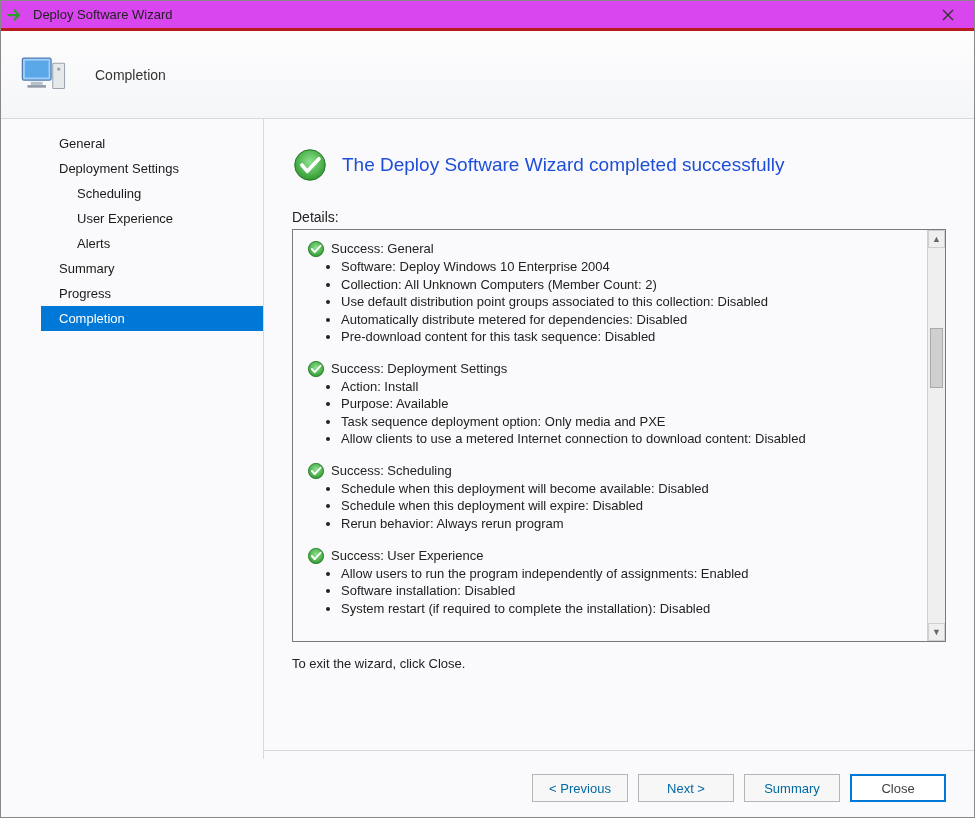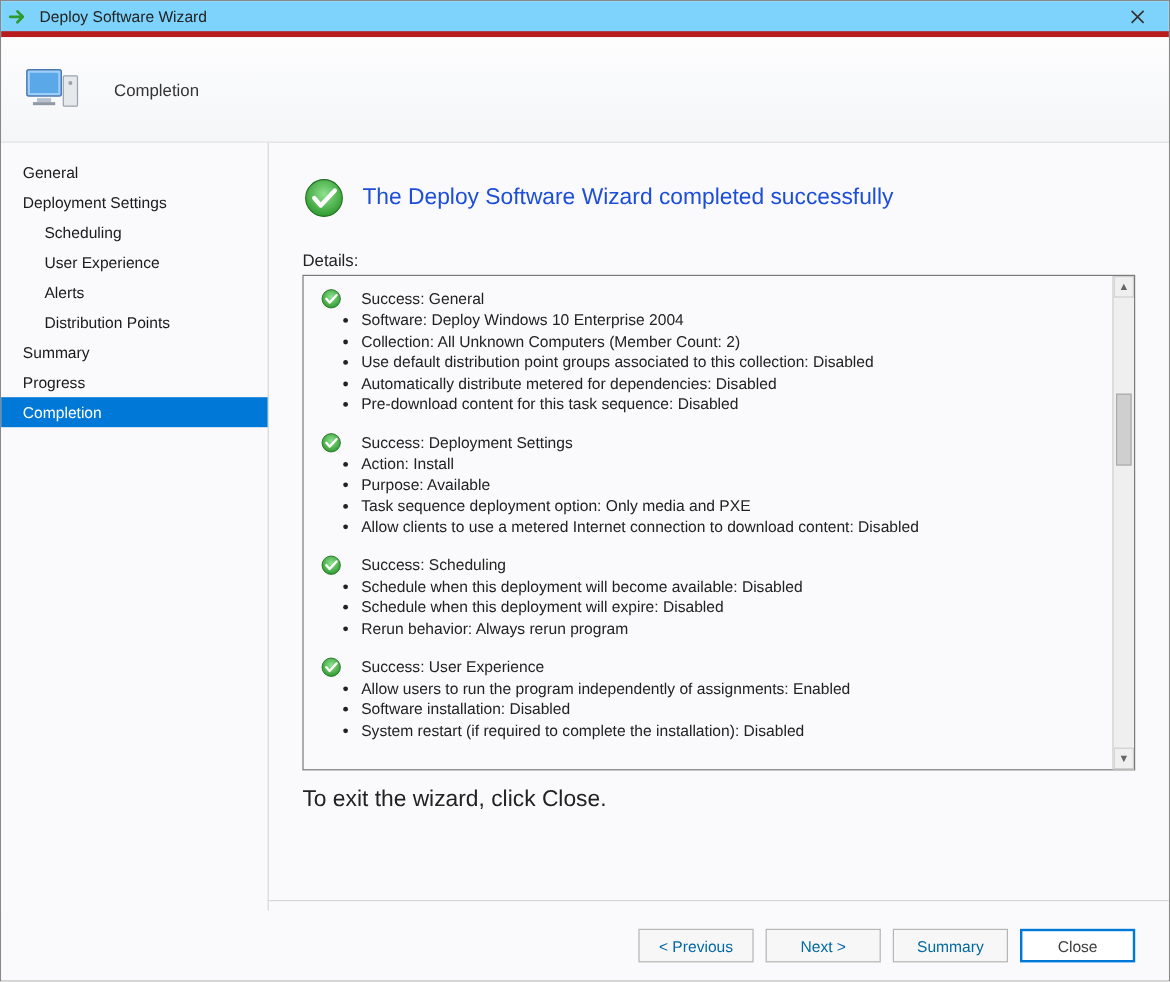--- a/index.html
+++ b/index.html
@@ -12,22 +12,22 @@
   .window {
     width: 975px; height: 818px;
     background: #fff;
     border: 1px solid #888;
     display: flex; flex-direction: column;
     position: relative;
   }
   .titlebar {
     height: 30px; display: flex; align-items: center;
     padding: 0 6px;
-    background: #7dd3fc;
-    border-bottom: 5px solid #b91c1c;
+    background: #d946ef;
+    border-bottom: 3px solid #b91c1c;
   }
   .titlebar .title-icon { width: 18px; height: 18px; margin-right: 8px; display:flex; align-items:center; justify-content:center;}
   .titlebar .title-text { flex: 1; font-size: 13px; }
   .titlebar .close-btn {
     width: 40px; height: 28px; display:flex; align-items:center; justify-content:center;
     cursor: pointer;
   }
   .header {
     height: 88px; display: flex; align-items: center;
     padding: 0 18px;
@@ -37,20 +37,21 @@
   .header .header-icon { width: 54px; height: 54px; margin-right: 22px; }
   .header .header-title { font-size: 14px; color: #333; }
   .body {
     flex: 1; display: flex; min-height: 0;
     background: #fafafc;
   }
   .sidebar {
     width: 223px; border-right: 1px solid #d8d8d8;
     padding: 12px 0 0 0;
     background: #fafafc;
+    margin-left: 40px;
   }
   .sidebar .nav-item {
     padding: 5px 8px 5px 18px;
     font-size: 13px; color: #1a1a1a;
     cursor: pointer;
     white-space: nowrap;
   }
   .sidebar .nav-item.sub { padding-left: 36px; }
   .sidebar .nav-item.selected {
     background: #0078d7; color: #fff;
@@ -70,40 +71,40 @@
     flex: 0 0 378px;
     position: relative;
     display: flex;
   }
   .details-scroll {
     flex:1; overflow: hidden;
     padding: 10px 8px 10px 14px;
     font-size: 13px; line-height: 1.35;
   }
   .details-group { margin-bottom: 14px; }
-  .details-group .group-head { display:flex; align-items:center; gap:16px; margin-bottom:0px;}
+  .details-group .group-head { display:flex; align-items:center; gap:6px; margin-bottom:0px;}
   .details-group .group-head .small-check { width:18px; height:18px; flex-shrink:0;}
   .details-group ul { margin: 0 0 0 34px; padding: 0; }
   .details-group li { margin: 0; padding: 0; }
   .scrollbar {
     width: 18px; background: #efefef;
     border-left: 1px solid #cfcfcf;
     position: relative;
   }
   .scrollbar .sb-btn {
     height: 18px; width:100%; display:flex; align-items:center; justify-content:center;
     background:#efefef; border:1px solid #cfcfcf; font-size:9px; color:#666;
   }
   .scrollbar .sb-track { position:absolute; top:18px; bottom:18px; left:0; right:0;}
   .scrollbar .sb-thumb {
     position:absolute; left:2px; right:2px; top:80px; height:60px;
     background:#cfcfcf; border:1px solid #aaa;
   }
   .scrollbar .sb-bottom { position:absolute; bottom:0; }
-  .exit-note { margin-top: 14px; font-size:19px; }
+  .exit-note { margin-top: 14px; font-size:13px; }
   .footer-sep { height:1px; background:#d8d8d8; margin: 20px -28px 0 -28px;}
   .footer {
     height: 58px;
     display:flex; align-items:center; justify-content:flex-end;
     padding: 0 28px; gap: 10px;
     background:#fafafc;
   }
   .btn {
     min-width: 96px; height: 28px;
     border: 1px solid #b5b5b5;
@@ -149,21 +150,20 @@
   </div>
 
   <div class="body">
 
     <div class="sidebar" id="sidebar">
         <div class="nav-item">General</div>
         <div class="nav-item">Deployment Settings</div>
         <div class="nav-item sub">Scheduling</div>
         <div class="nav-item sub">User Experience</div>
         <div class="nav-item sub">Alerts</div>
-        <div class="nav-item sub">Distribution Points</div>
         <div class="nav-item">Summary</div>
         <div class="nav-item">Progress</div>
         <div class="nav-item selected">Completion</div>
       </div>
 
     <div class="main">
 
       <div class="success-row">
         <span class="big-check">
           <svg viewBox="0 0 40 40" width="36" height="36">

